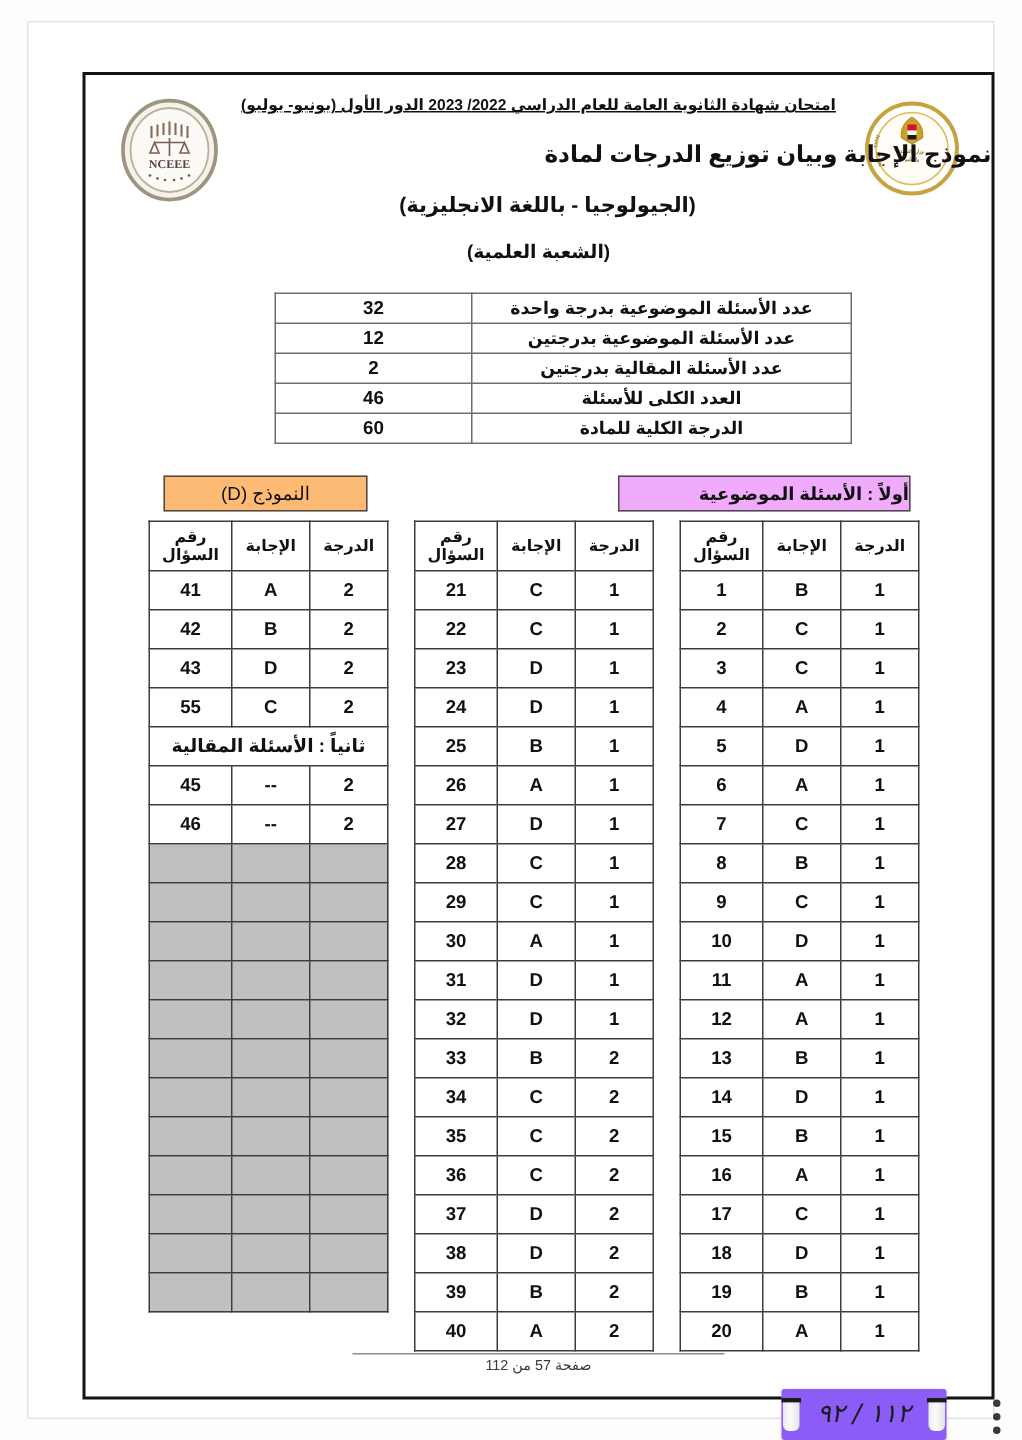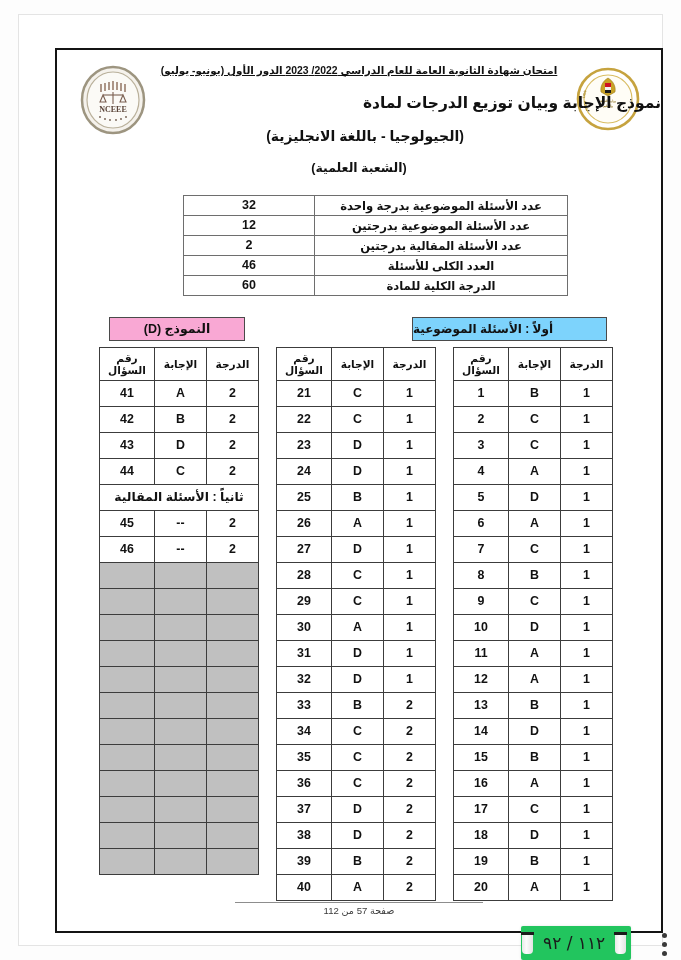--- a/index.html
+++ b/index.html
@@ -121,39 +121,39 @@
     width: 118px;
     font-size: 12.5px;
   }
 
   
   .banner-objective {
     position: absolute;
     left: 355px; top: 267px;
     width: 195px; height: 24px;
     border: 1px solid #4a4a4a;
-    background: #7dd3fc;
+    background: #f0abfc;
     box-sizing: border-box;
-    text-align: left;
+    text-align: right;
     line-height: 22px;
     font-size: 12px;
     font-weight: bold;
     color: #111;
   }
   .banner-model {
     position: absolute;
     left: 52px; top: 267px;
     width: 136px; height: 24px;
     border: 1px solid #4a4a4a;
-    background: #f9a8d4;
+    background: #fdba74;
     box-sizing: border-box;
     text-align: center;
     line-height: 22px;
     font-size: 12.5px;
-    font-weight: bold;
+    font-weight: normal;
     color: #111;
   }
 
   
   .grids-zone {
     position: absolute;
     left: 0; top: 297px;
     width: 604px;
     height: 510px;
   }
@@ -218,26 +218,27 @@
     font-size: 9.6px;
     color: #3b3b3b;
     direction: rtl;
   }
 
   
   .page-indicator {
     position: absolute;
     left: 521px; top: 926px;
     width: 110px; height: 34px;
-    background: #22c55e;
+    background: #8b5cf6;
     border-radius: 2px;
     display: flex;
     align-items: center;
-    justify-content: flex-end;
+    justify-content: space-between;
     box-shadow: 0 0 3px rgba(0,0,0,0.10);
+    font-style: italic;
   }
   .bracket {
     width: 13px; height: 23px;
     position: relative;
   }
   .bracket::before {
     content: "";
     position: absolute;
     left: 0; top: 0;
     width: 13px; height: 3px;
@@ -623,21 +624,21 @@
                   <td class="col-q">42</td>
                 </tr>
                 <tr>
                   <td class="col-g">2</td>
                   <td class="col-a">D</td>
                   <td class="col-q">43</td>
                 </tr>
                 <tr>
                   <td class="col-g">2</td>
                   <td class="col-a">C</td>
-                  <td class="col-q">44</td>
+                  <td class="col-q">55</td>
                 </tr>
                 <tr>
                   <td colspan="3" class="section-span">ثانياً : الأسئلة المقالية</td>
                 </tr>
                 <tr>
                   <td class="col-g">2</td>
                   <td class="col-a">--</td>
                   <td class="col-q">45</td>
                 </tr>
                 <tr>

